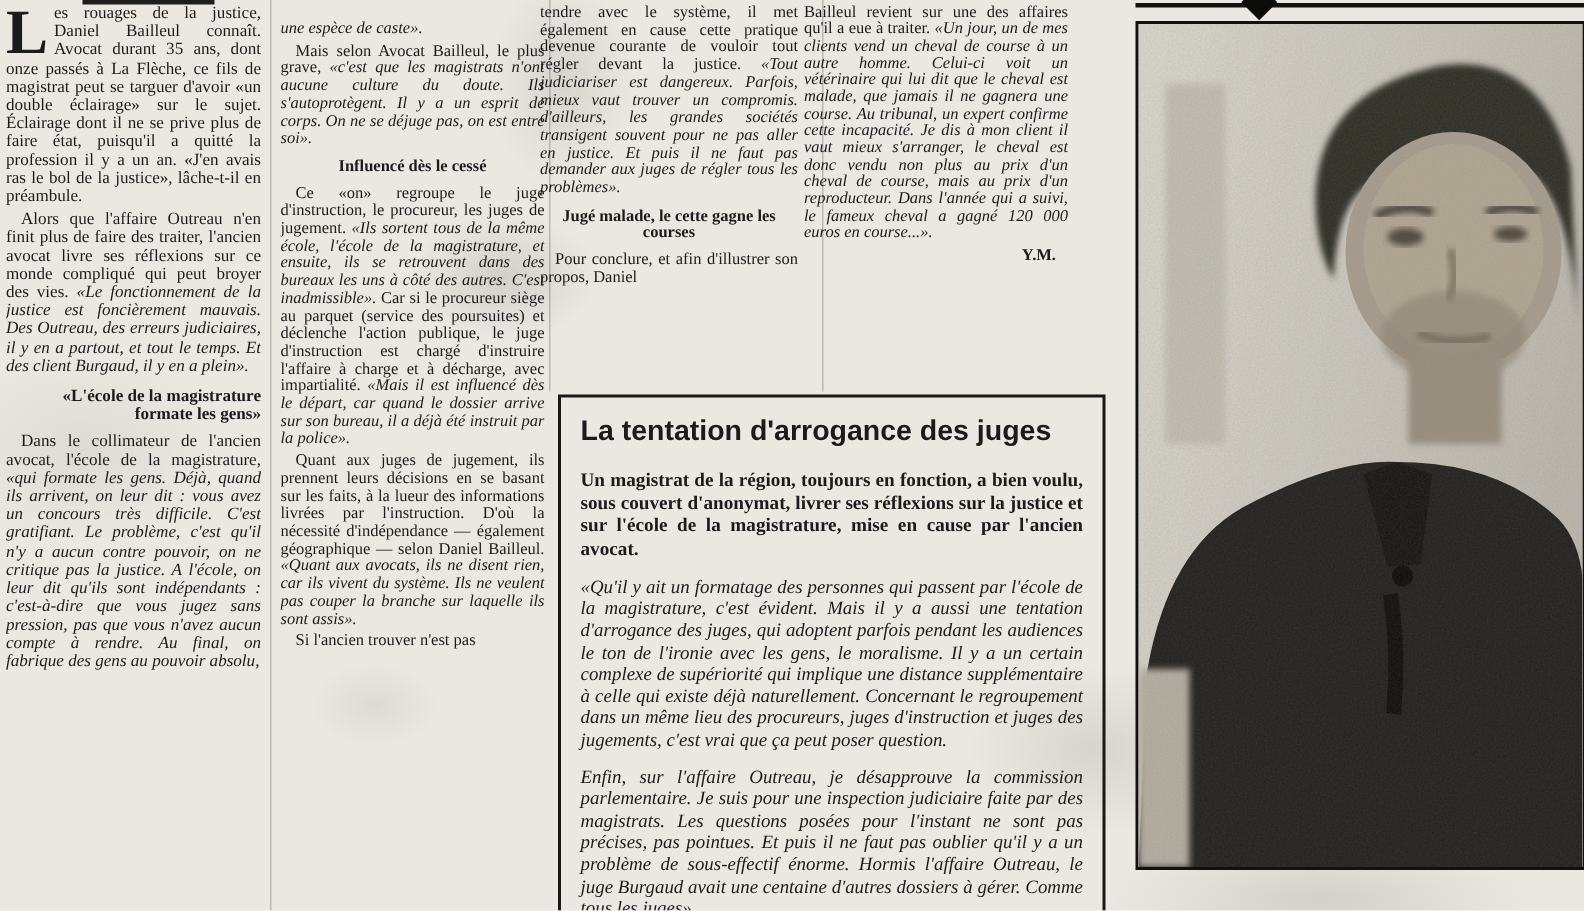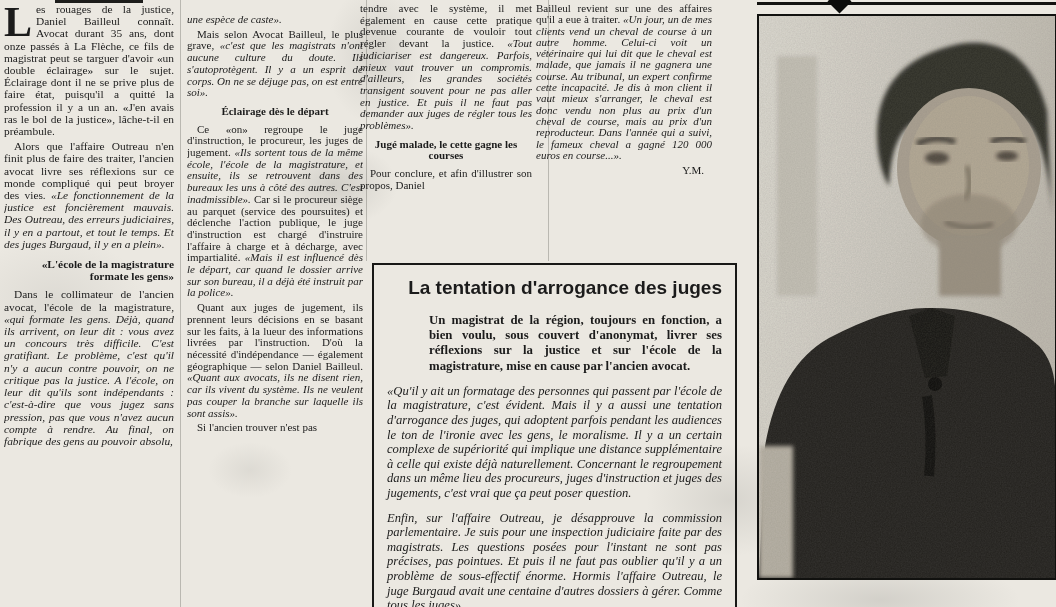--- a/index.html
+++ b/index.html
@@ -27,39 +27,39 @@
   .it{font-style:italic;}
   .dropcap{float:left; font-size:42px; line-height:34px; font-weight:bold; padding:2px 4px 0 0;}
   .subhead{
     font-weight:bold; text-align:right; font-size:16.5px; line-height:18px;
     margin:8px 0 6px 0 !important;
   }
   .subhead2{
     font-weight:bold; text-align:center; font-size:17.5px; line-height:19.5px;
     margin:7px 0 6px 0 !important;
   }
-  .byline{text-align:right; font-weight:normal; font-size:14px; padding-right:8px; margin-top:4px !important;}
+  .byline{text-align:right; font-weight:bold; font-size:14px; padding-right:8px; margin-top:4px !important;}
   .vrule{position:absolute; width:1px; background:rgba(60,60,55,.28);}
   .vrule.r1{left:180px; top:0; height:607px;}
   .vrule.r2{left:366px; top:0; height:261px;}
   .vrule.r3{left:548px; top:0; height:261px;}
   .topbar{position:absolute; left:55px; top:0; width:88px; height:3px; background:#1d1d1b;}
   .photorule{position:absolute; left:757px; top:2px; width:299px; height:3px; background:#121210;}
   .diamond{position:absolute; left:831px; top:-7px; width:17px; height:17px; background:#0c0c0a; transform:rotate(45deg);}
   .sidebox{
     position:absolute; left:372px; top:263px; width:365px; height:356px;
     border:2px solid #181816; padding:8px 13px 6px 13px; box-sizing:border-box;
     overflow:hidden; text-align:justify;
   }
   .sidebox .boxtitle{
     font-family:"Liberation Sans", sans-serif; font-weight:bold;
-    font-size:19px; text-align:right; margin:4px 0 14px 0;
+    font-size:19px; text-align:left; margin:4px 0 14px 0;
   }
   .sidebox p{margin:0 0 10px 0; font-size:12.6px; line-height:14.6px;font-style:italic;}
-  .sidebox .intro{font-weight:bold; font-style:normal; font-size:12.8px; line-height:15.2px;margin-left:42px;}
+  .sidebox .intro{font-weight:bold; font-style:normal; font-size:12.8px; line-height:15.2px;}
   .photo{
     position:absolute; left:757px; top:14px; width:296px; height:562px;
     border:2px solid #161614; box-sizing:content-box; overflow:hidden;
     filter:contrast(1.05);
   }
   .photo svg{display:block; width:296px; height:562px;}
   .caption{
     position:absolute; left:757px; top:584px; width:299px;
     font-family:Liberation Serif, serif; font-weight:bold; font-size:11.8px;
     color:#17171 5;
@@ -77,29 +77,29 @@
   <div class="topbar"></div>
   <div class="photorule"></div>
   <div class="diamond"></div>
 
   <div class="vrule r1"></div>
   <div class="vrule r2"></div>
   <div class="vrule r3"></div>
 
   <div class="col col1">
     <p><span class="dropcap">L</span><span>es rouages de la justice, Daniel Bailleul connaît. Avocat durant 35 ans, dont onze passés à La Flèche, ce fils de magistrat peut se targuer d'avoir «un double éclairage» sur le sujet. Éclairage dont il ne se prive plus de faire état, puisqu'il a quitté la profession il y a un an. «J'en avais ras le bol de la justice», lâche-t-il en préambule.</span></p>
-    <p class="ind"><span>Alors que l'affaire Outreau n'en finit plus de faire des traiter, l'ancien avocat livre ses réflexions sur ce monde compliqué qui peut broyer des vies. </span><span class="it">«Le fonctionnement de la justice est foncièrement mauvais. Des Outreau, des erreurs judiciaires, il y en a partout, et tout le temps. Et des juges Burgaud, il y en a plein».</span></p>
+    <p class="ind"><span>Alors que l'affaire Outreau n'en finit plus de faire des traiter, l'ancien avocat livre ses réflexions sur ce monde compliqué qui peut broyer des vies. </span><span class="it">«Le fonctionnement de la justice est foncièrement mauvais. Des Outreau, des erreurs judiciaires, il y en a partout, et tout le temps. Et des client Burgaud, il y en a plein».</span></p>
     <p class="subhead">«L'école de la magistrature formate les gens»</p>
     <p class="ind"><span>Dans le collimateur de l'ancien avocat, l'école de la magistrature, </span><span class="it">«qui formate les gens. Déjà, quand ils arrivent, on leur dit : vous avez un concours très difficile. C'est gratifiant. Le problème, c'est qu'il n'y a aucun contre pouvoir, on ne critique pas la justice. A l'école, on leur dit qu'ils sont indépendants : c'est-à-dire que vous jugez sans pression, pas que vous n'avez aucun compte à rendre. Au final, on fabrique des gens au pouvoir absolu,</span></p>
   </div>
 
   <div class="col col2">
     <p class="it">une espèce de caste».</p>
     <p class="ind"><span>Mais selon Avocat Bailleul, le plus grave, </span><span class="it">«c'est que les magistrats n'ont aucune culture du doute. Ils s'autoprotègent. Il y a un esprit de corps. On ne se déjuge pas, on est entre soi».</span></p>
-    <p class="subhead2">Éclairage dès le départ</p>
+    <p class="subhead2">Influencé dès le cessé</p>
     <p class="ind"><span>Ce «on» regroupe le juge d'instruction, le procureur, les juges de jugement. </span><span class="it">«Ils sortent tous de la même école, l'école de la magistrature, et ensuite, ils se retrouvent dans des bureaux les uns à côté des autres. C'est inadmissible». </span><span>Car si le procureur siège au parquet (service des poursuites) et déclenche l'action publique, le juge d'instruction est chargé d'instruire l'affaire à charge et à décharge, avec impartialité. </span><span class="it">«Mais il est influencé dès le départ, car quand le dossier arrive sur son bureau, il a déjà été instruit par la police».</span></p>
     <p class="ind"><span>Quant aux juges de jugement, ils prennent leurs décisions en se basant sur les faits, à la lueur des informations livrées par l'instruction. D'où la nécessité d'indépendance — également géographique — selon Daniel Bailleul. </span><span class="it">«Quant aux avocats, ils ne disent rien, car ils vivent du système. Ils ne veulent pas couper la branche sur laquelle ils sont assis».</span></p>
     <p class="ind">Si l'ancien trouver n'est pas</p>
   </div>
 
   <div class="col col3">
     <p><span>tendre avec le système, il met également en cause cette pratique devenue courante de vouloir tout régler devant la justice. </span><span class="it">«Tout judiciariser est dangereux. Parfois, mieux vaut trouver un compromis. d'ailleurs, les grandes sociétés transigent souvent pour ne pas aller en justice. Et puis il ne faut pas demander aux juges de régler tous les problèmes».</span></p>
     <p class="subhead2">Jugé malade, le cette gagne les courses</p>
     <p class="ind">Pour conclure, et afin d'illustrer son propos, Daniel</p>
   </div>

